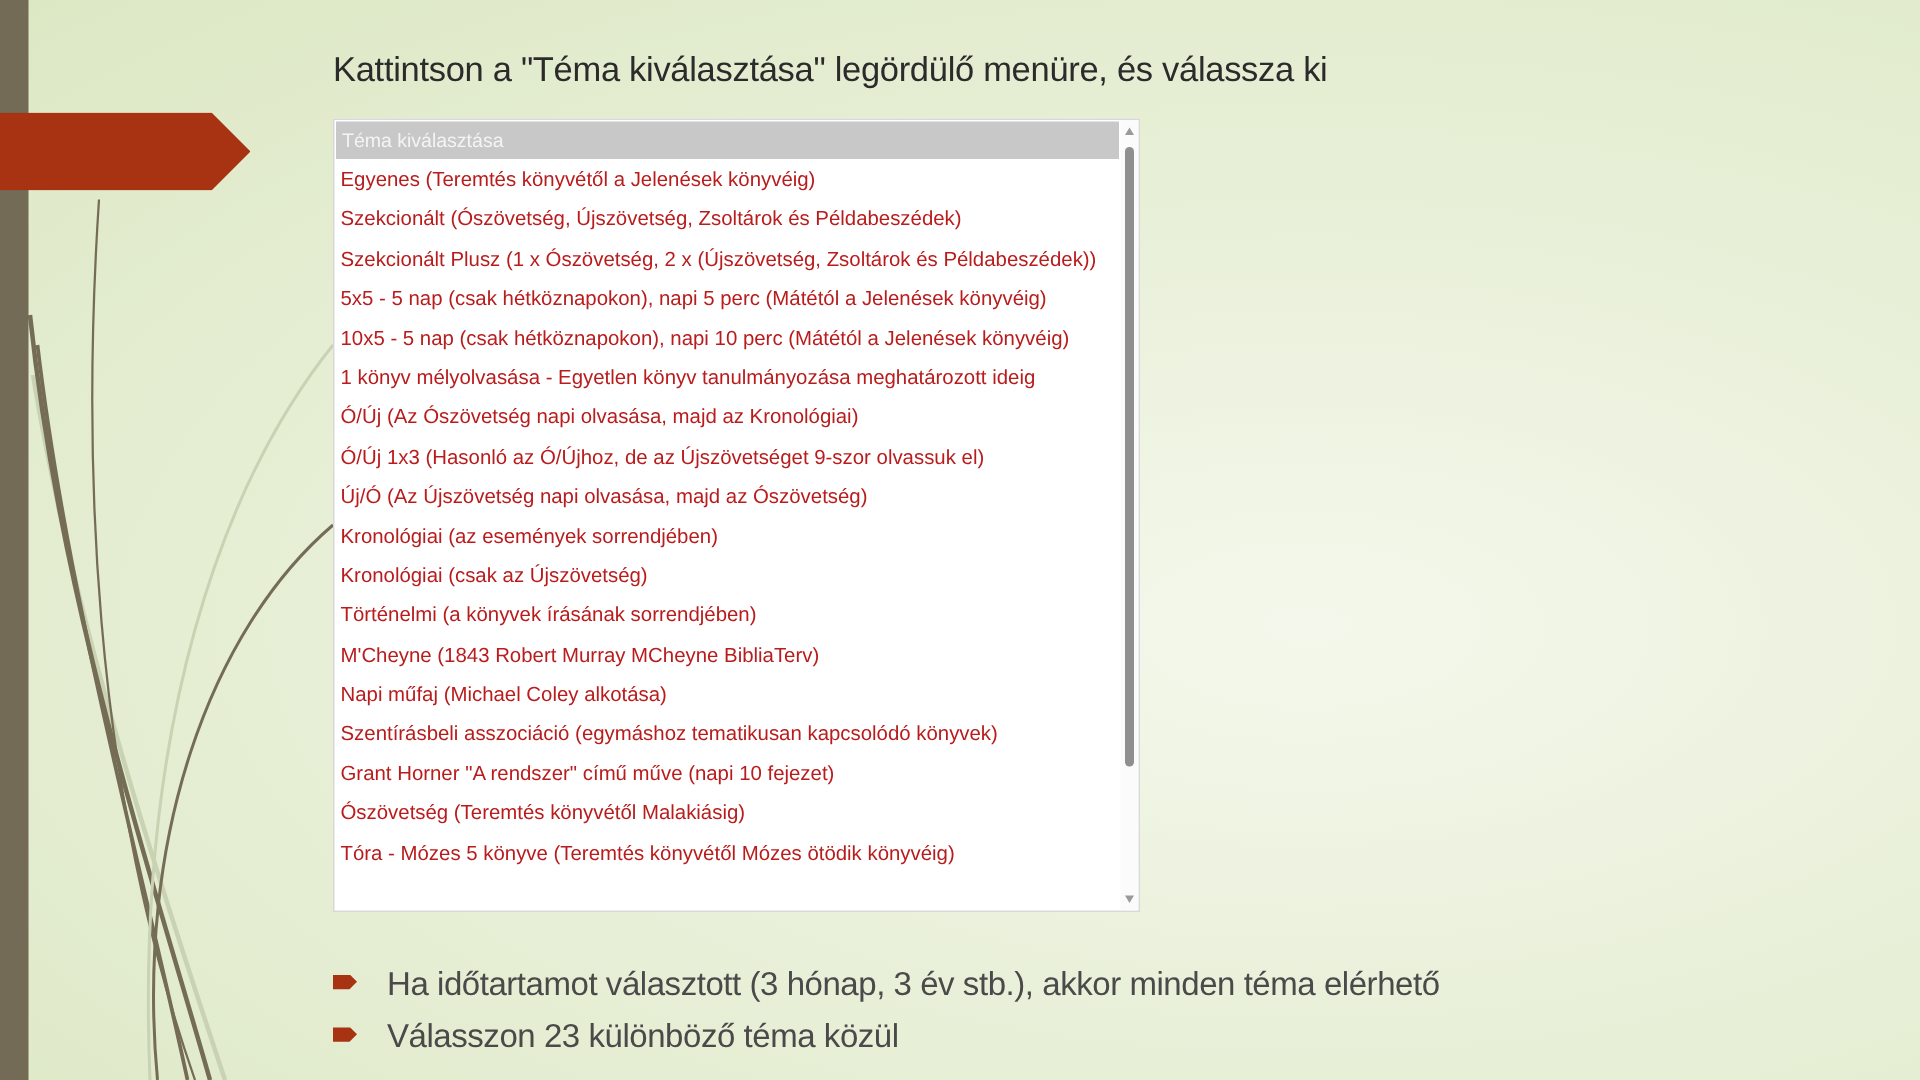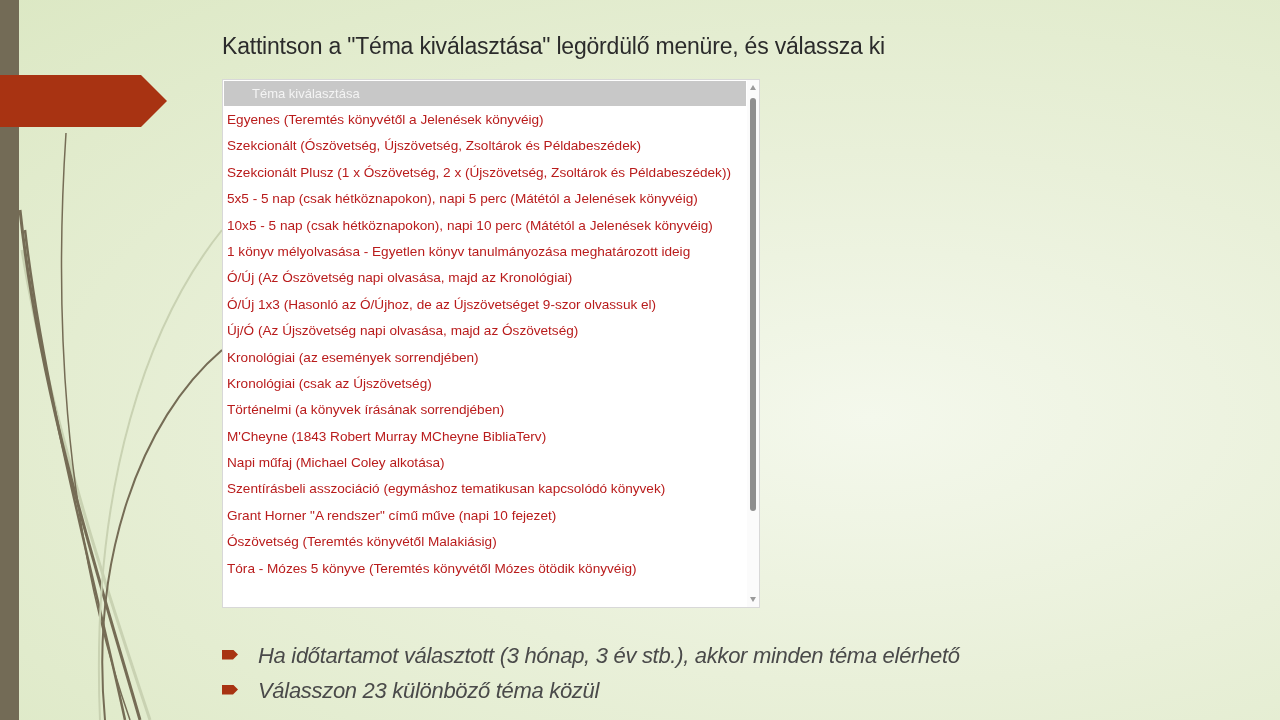--- a/index.html
+++ b/index.html
@@ -17,21 +17,21 @@
   .title {
     position:absolute; left:222px; top:33px; font-size:23px; color:#2b2b2b;
     letter-spacing:-0.2px; white-space:nowrap;
   }
   .listbox {
     position:absolute; left:222px; top:79px; width:536px; height:527px;
     background:#ffffff; border:1px solid #d8d8d8; overflow:hidden;
   }
   .list-header {
     position:absolute; left:1px; top:1px; width:522px; height:25px; background:#c8c8c8;
-    color:#f4f4f4; font-size:13px; line-height:25px; padding-left:28px; box-sizing:border-box;
+    color:#f4f4f4; font-size:13px; line-height:25px; padding-left:4px; box-sizing:border-box;
   }
   .options { position:absolute; left:0; top:27px; width:524px; }
   .option {
     height:26.4px; line-height:26.4px; padding-left:4px; font-size:13.6px;
     color:#b91c1c; white-space:nowrap; overflow:hidden;
   }
   .scrollbar { position:absolute; right:0; top:0; width:12px; height:100%; background:#fbfbfb; }
   .scroll-up, .scroll-down {
     position:absolute; left:3px; width:0; height:0;
     border-left:3px solid transparent; border-right:3px solid transparent;
@@ -41,21 +41,21 @@
   .scroll-thumb {
     position:absolute; left:3px; top:18px; width:6px; height:413px;
     background:#8f8f8f; border-radius:3px;
   }
   .bullets { position:absolute; left:222px; top:638px; }
   .bullet { position:relative; height:35px; display:flex; align-items:center; }
   .bullet-icon {
     width:16px; height:10px; background:#a83312; margin-right:20px; margin-top:-2px;
     clip-path: polygon(0 0, 11px 0, 16px 5px, 11px 10px, 0 10px);
   }
-  .bullet-text { font-size:22px; color:#4a4a4a; letter-spacing:-0.3px; white-space:nowrap;font-style:italic; }
+  .bullet-text { font-size:22px; color:#4a4a4a; letter-spacing:-0.3px; white-space:nowrap; }
 </style>
 </head>
 <body>
 
 <div class="left-bar"></div>
 
 <svg class="deco" viewBox="0 0 240 720">
   <path d="M22 250 C 50 420, 110 600, 150 720" stroke="#c9d2b2" stroke-width="3" fill="none"></path>
   <path d="M20 210 C 40 400, 100 580, 140 720" stroke="#756c55" stroke-width="3" fill="none"></path>
   <path d="M25 230 C 45 400, 95 580, 125 720" stroke="#756c55" stroke-width="2.5" fill="none"></path>

